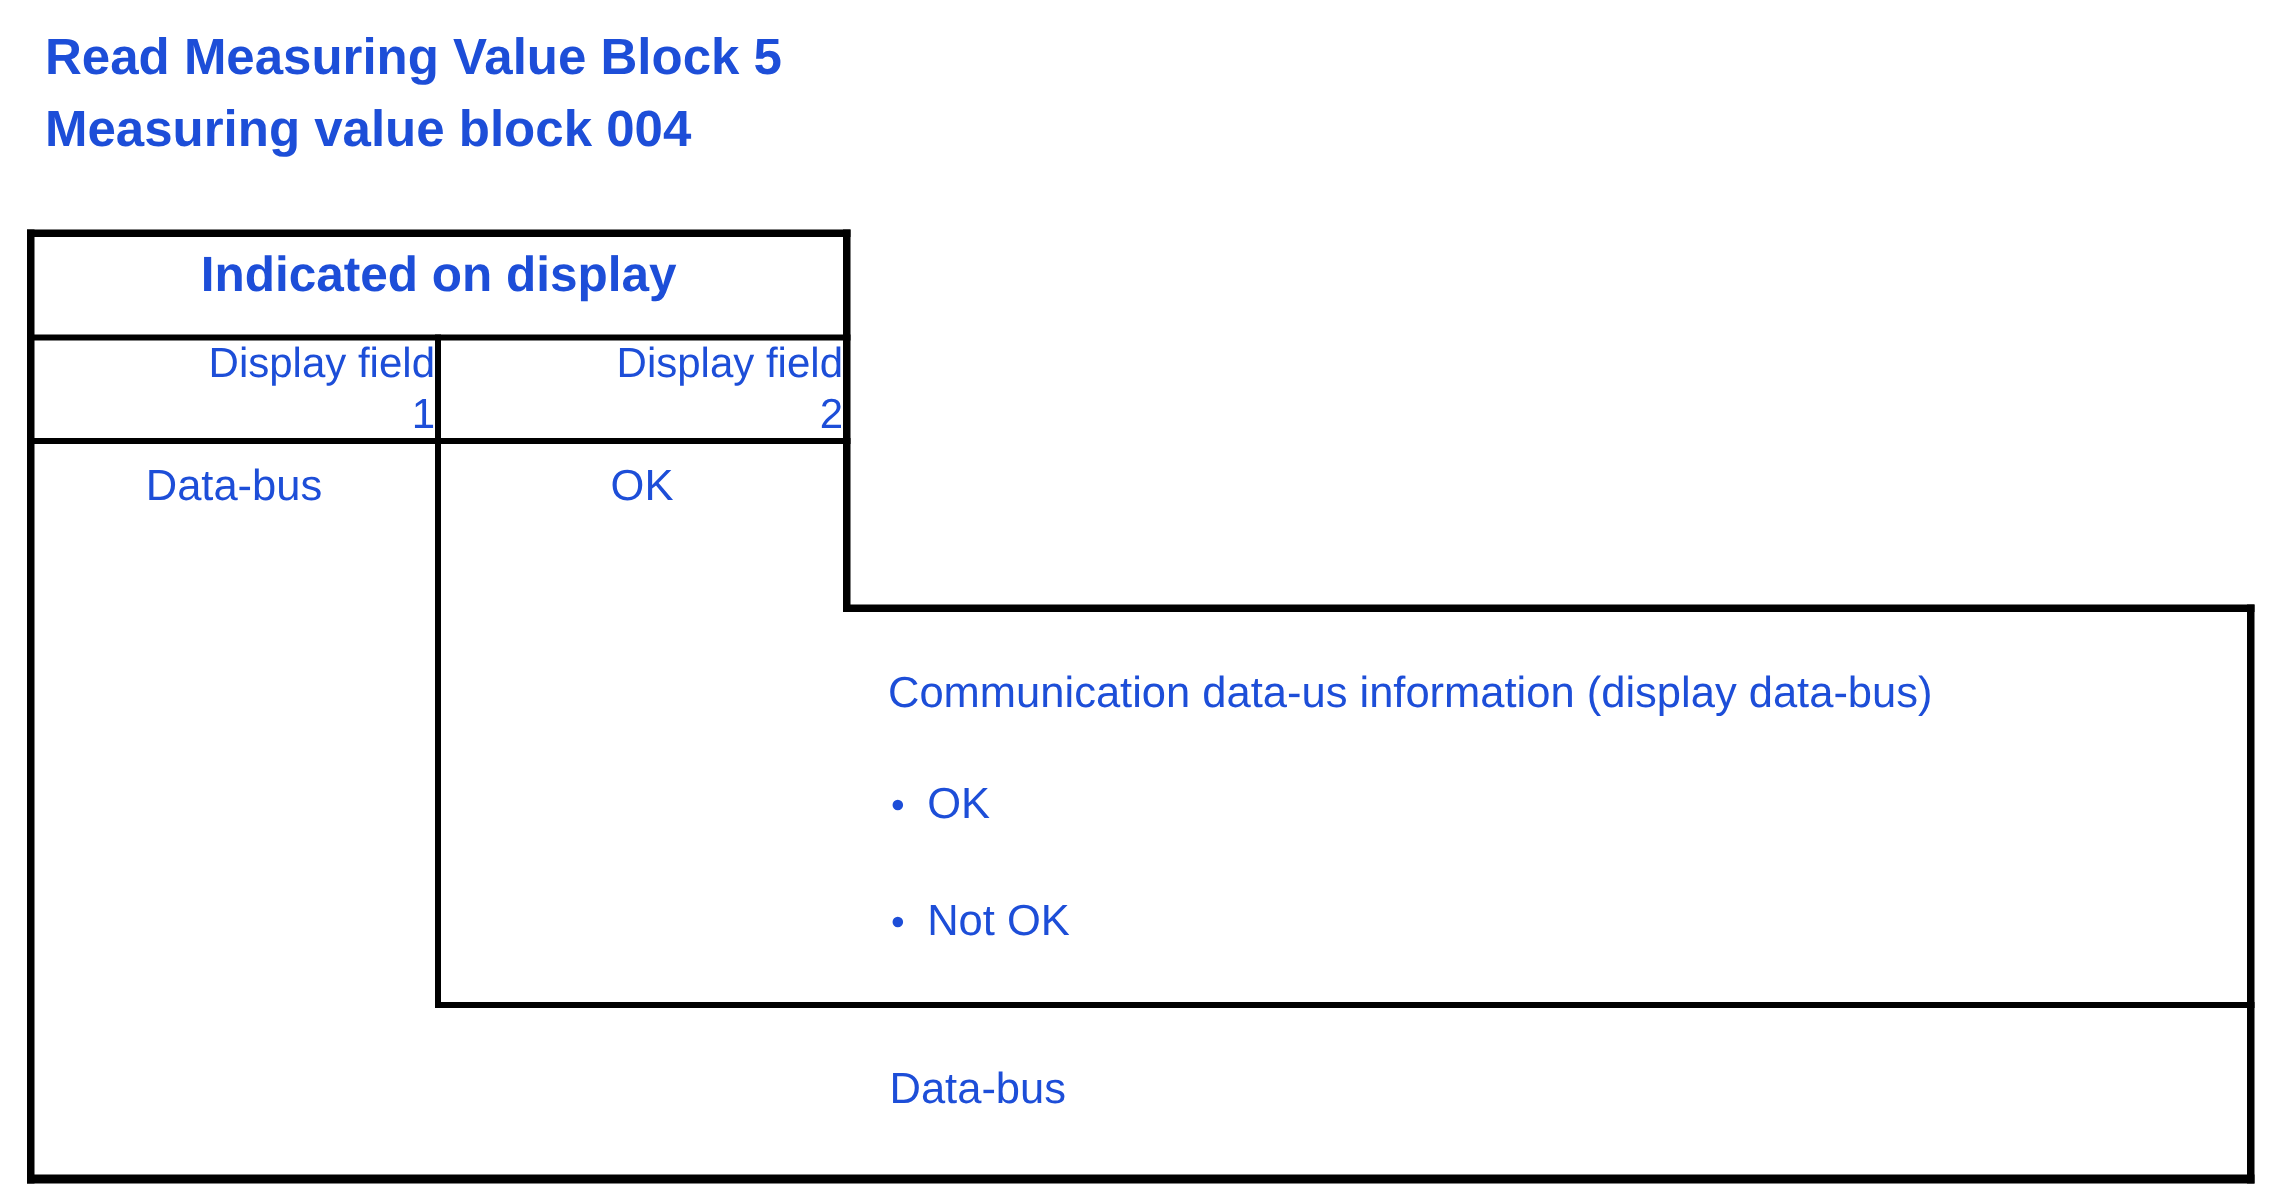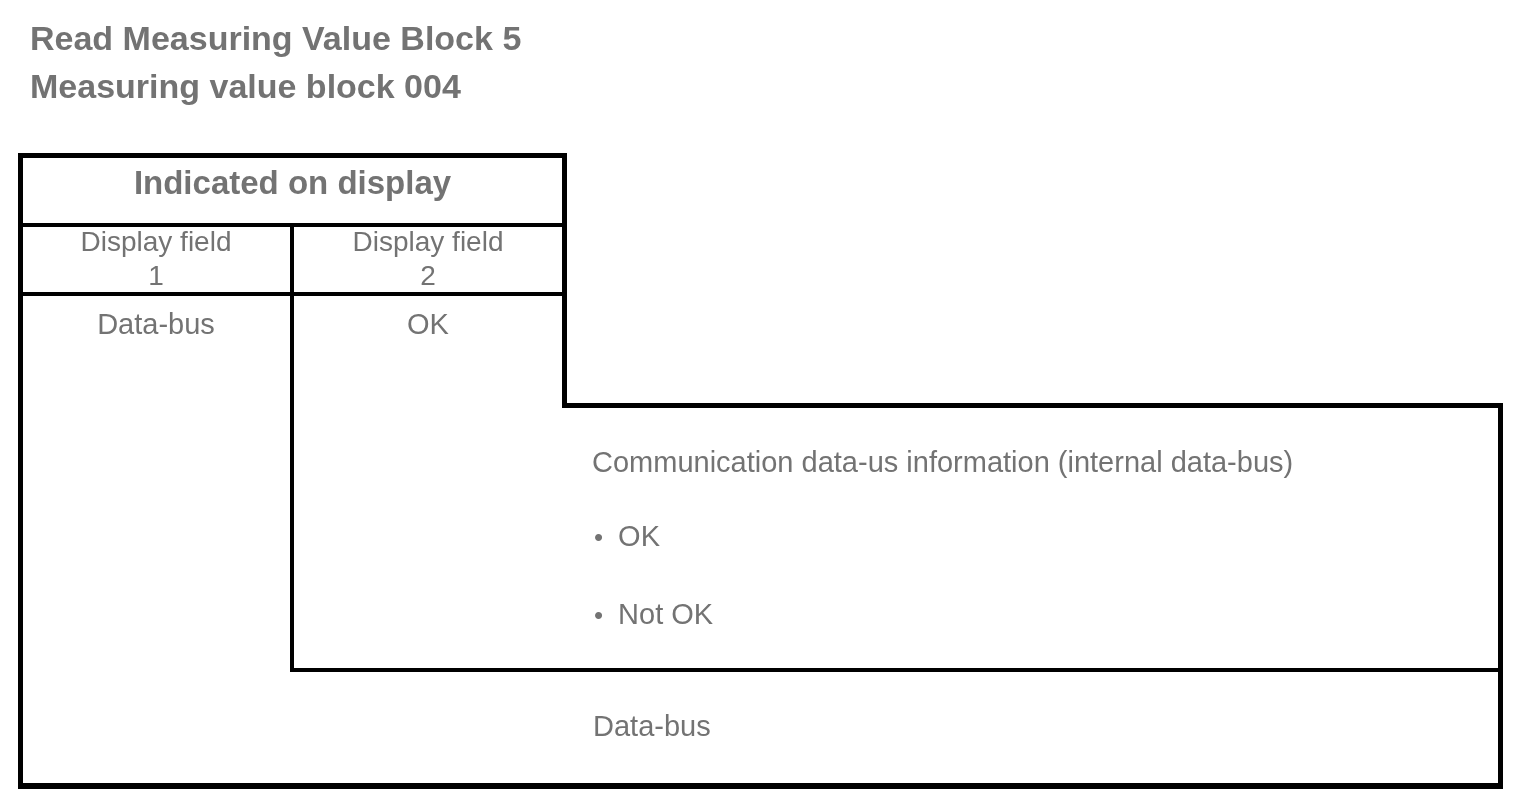--- a/index.html
+++ b/index.html
@@ -7,40 +7,40 @@
   .canvas {
     position: relative;
     width: 1520px;
     height: 802px;
     background: #ffffff;
     color: #000000;
     font-family: "Liberation Sans", sans-serif;
     overflow: hidden;
   }
   .ln { position: absolute; background: #000000; }
-  .txt { position: absolute; color: #737373; white-space: nowrap; }
+  .txt { position: absolute; color: #1d4ed8; white-space: nowrap; }
 
   .title-block {
     left: 30px; top: 14px;
     font-weight: bold;
     font-size: 34px;
     line-height: 48px;
   }
 
   .tbl-header {
     left: 18px; top: 162px; width: 549px;
     text-align: center;
     font-weight: bold;
     font-size: 33px;
     line-height: 42px;
   }
 
   .col-label {
     top: 225px; width: 268px;
-    text-align: center;
+    text-align: right;
     font-size: 28px;
     line-height: 34px;
   }
   .col-label.c1 { left: 22px; }
   .col-label.c2 { left: 294px; }
 
   .col-value {
     top: 306px; width: 268px;
     text-align: center;
     font-size: 29px;
@@ -95,21 +95,21 @@
     <div>1</div>
   </div>
   <div class="txt col-label c2">
     <div>Display field</div>
     <div>2</div>
   </div>
 
   <div class="txt col-value c1">Data-bus</div>
   <div class="txt col-value c2">OK</div>
 
-  <div class="txt note callout-heading">Communication data-us information (internal data-bus)</div>
+  <div class="txt note callout-heading">Communication data-us information (display data-bus)</div>
 
   <div class="txt note bullet-row b1">
     <span class="bullet-glyph">•</span>
     <span>OK</span>
   </div>
   <div class="txt note bullet-row b2">
     <span class="bullet-glyph">•</span>
     <span>Not OK</span>
   </div>
 

